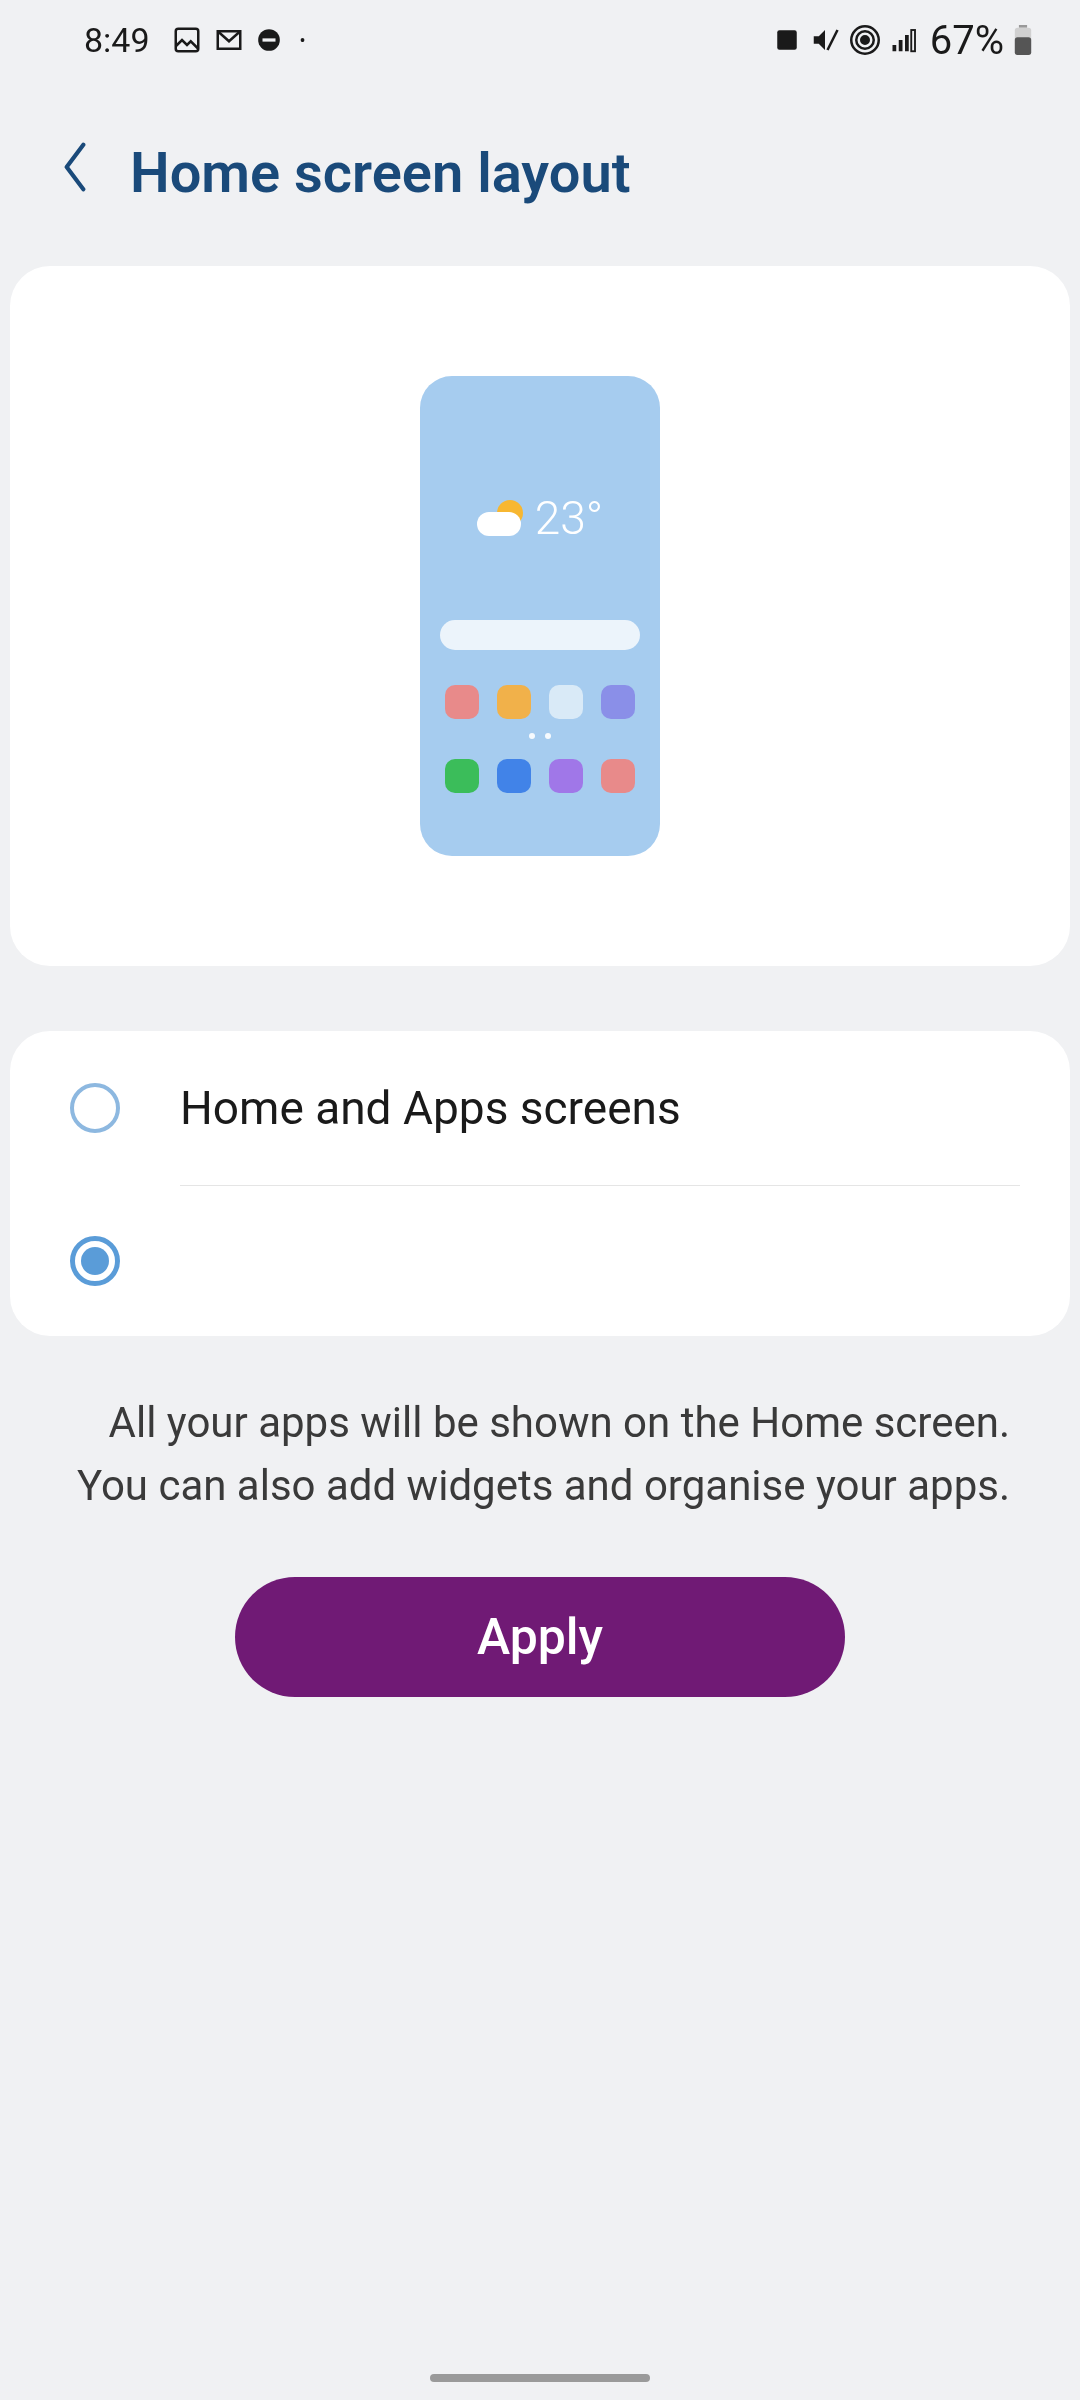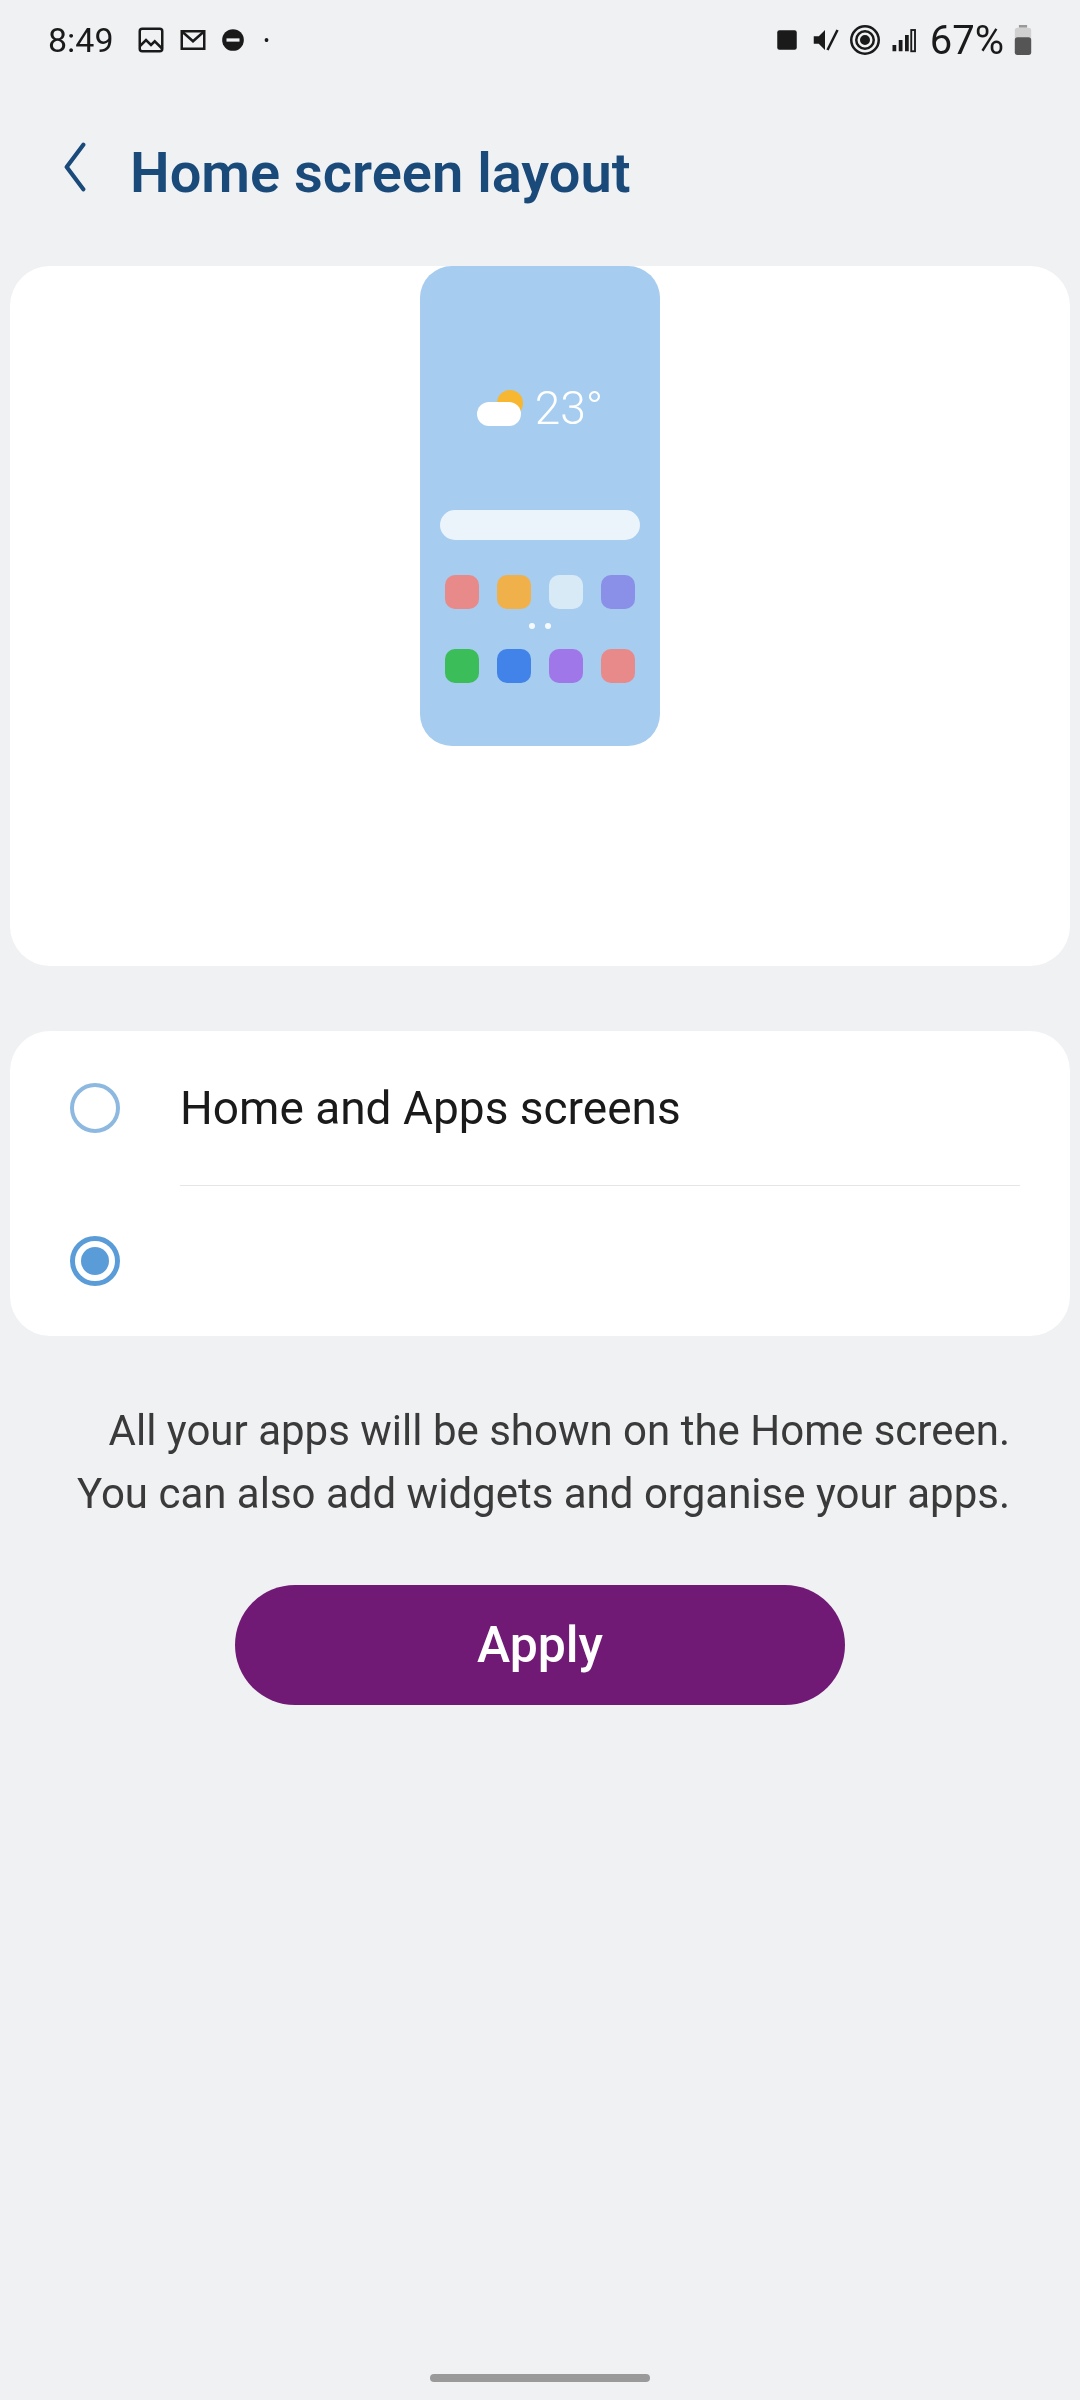--- a/index.html
+++ b/index.html
@@ -29,20 +29,21 @@
       gap: 12px;
     }
     .status-right {
       display: flex;
       align-items: center;
       gap: 10px;
     }
     .status-time {
       font-weight: 400;
       margin-right: 10px;
+      margin-left: 36px;
     }
     .status-icon {
       display: inline-flex;
       align-items: center;
     }
     .battery-text {
       font-size: 40px;
     }
     .header {
       display: flex;
@@ -58,20 +59,21 @@
       font-size: 56px;
       font-weight: 600;
       color: #1a4a7a;
     }
     .preview-card {
       background: #ffffff;
       border-radius: 40px;
       margin: 20px 10px 0 10px;
       height: 700px;
       display: flex;
+      align-items: center;
       justify-content: center;
     }
     .phone-mockup {
       width: 240px;
       height: 480px;
       background: #a6ccef;
       border-radius: 32px;
       position: relative;
       padding-top: 115px;
       display: flex;
@@ -139,21 +141,21 @@
       opacity: 0.9;
     }
     .dock-row {
       display: flex;
       gap: 18px;
       margin-top: 20px;
     }
     .options-card {
       background: #ffffff;
       border-radius: 40px;
-      margin: 65px 10px 8px 10px;
+      margin: 65px 10px 0 10px;
     }
     .option-row {
       display: flex;
       align-items: center;
       padding: 50px 60px;
       gap: 60px;
     }
     .radio {
       width: 50px;
       height: 50px;

